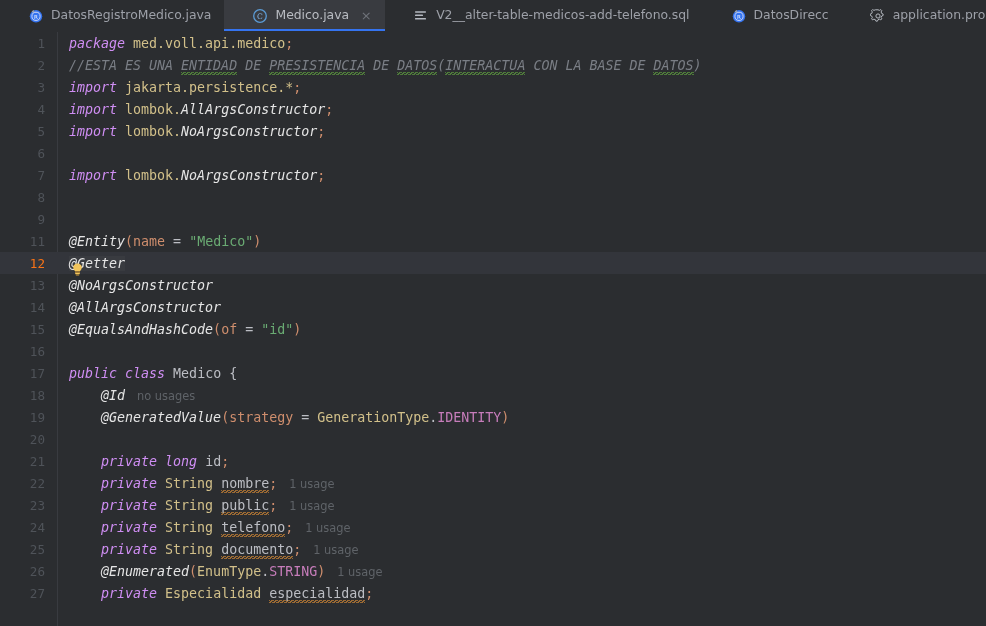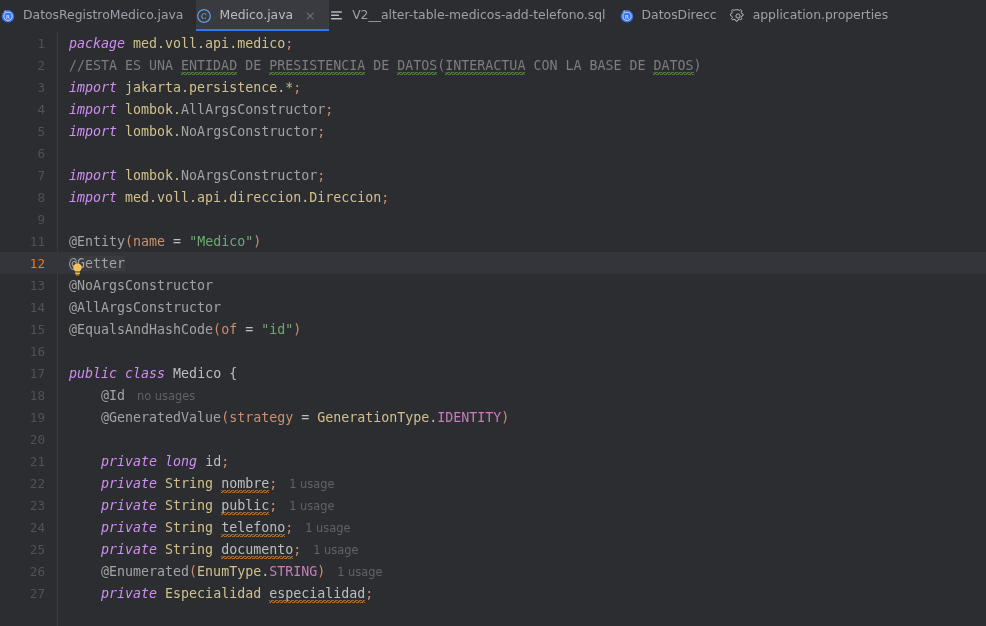--- a/index.html
+++ b/index.html
@@ -31,21 +31,21 @@
     align-items: stretch;
     flex: 0 0 auto;
     position: relative;
     overflow: hidden;
     border-bottom: 1px solid #2b2d30;
   }
   .tab {
     display: flex;
     align-items: center;
     gap: 7px;
-    padding: 0 13px 0 0;
+    padding: 0 13px 0 28px;
     position: relative;
     white-space: nowrap;
     color: #9da0a8;
     font-size: 12.4px;
     font-family: "DejaVu Sans", sans-serif;
     cursor: default;
     flex: 0 0 auto;
   }
   .tab.active {
     background: #393b40;
@@ -119,26 +119,26 @@
     padding-left: 12px;
     white-space: pre;
     position: relative;
   }
 
   
   .kw      { color: #cf8ef3; font-style: italic; }
   .plain   { color: #bcbec4; }
   .pkg     { color: #d2c08a; }
   .cls     { color: #d2c08a; }
-  .anno    { color: #a3a3a3; }
+  .anno    { color: #e5e5e5; font-style: italic; }
   .str     { color: #6aab73; }
   .param   { color: #cf8e6d; }
   .const   { color: #c77dbb; }
   .punct   { color: #cf8e6d; }
-  .comment { color: #7a7e85; }
+  .comment { color: #7a7e85; font-style: italic; }
   .hint    { color: #5f6368; font-family: "DejaVu Sans", sans-serif; font-size: 11.4px; font-style: normal; }
   .sel     { background: #393b40; }
 
   
   .sq-green {
     background-image: repeating-linear-gradient(
       135deg, #4e7a3a 0px, #4e7a3a 1px, transparent 1px, transparent 2px);
     background-repeat: repeat-x;
     background-size: 4px 3px;
     background-position: 0 bottom;
@@ -263,21 +263,20 @@
         <span class="lineno">6</span>
       </div>
 
       <div class="line">
         <span class="lineno">7</span>
         <span class="code"><span class="kw">import</span> <span class="pkg">lombok.</span><span class="anno">NoArgsConstructor</span><span class="punct">;</span></span>
       </div>
 
       <div class="line">
         <span class="lineno">8</span>
-        <span class="code"><span class="kw">import</span> <span class="pkg">med.voll.api.direccion.</span><span class="pkg">Direccion</span><span class="punct">;</span></span>
       </div>
 
       <div class="line">
         <span class="lineno">9</span>
         <span class="code"></span>
       </div>
 
 
       <div class="line">
         <span class="lineno">11</span>

